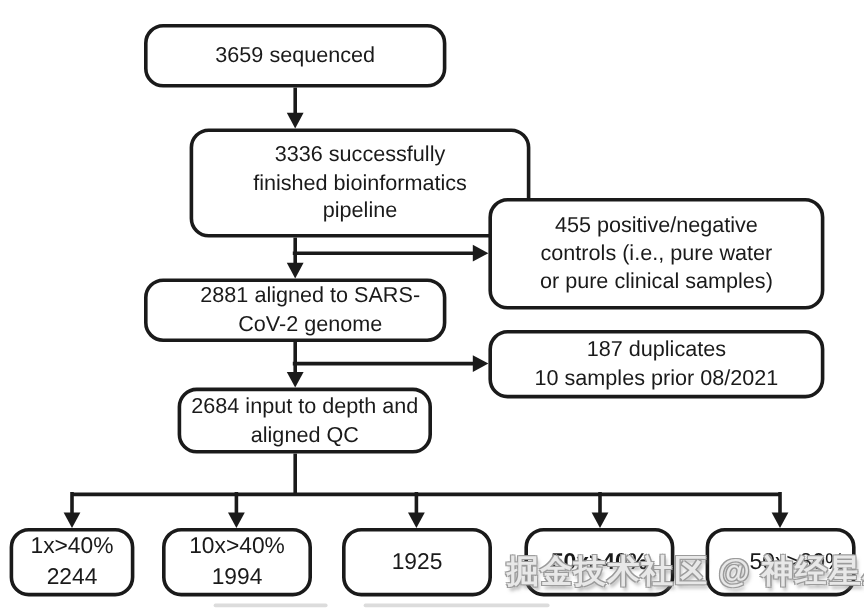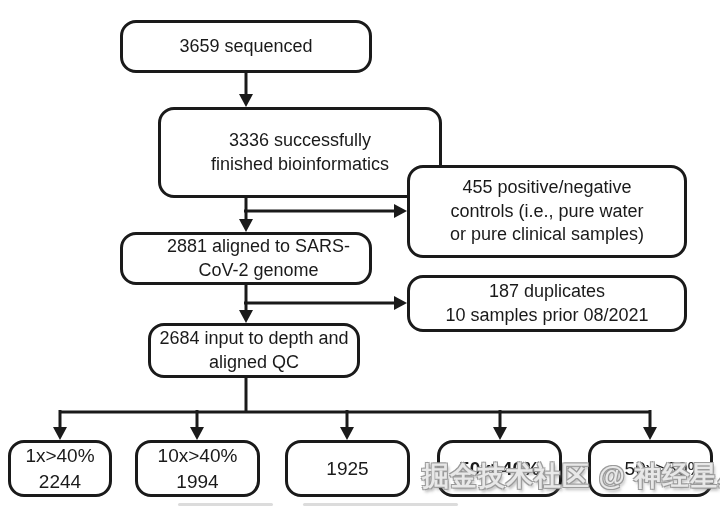--- a/index.html
+++ b/index.html
@@ -123,20 +123,21 @@
     <polygon points="643,427 657,427 650,440"></polygon>
   </svg>
 
   <div class="box" id="b-sequenced">
     <span>3659 sequenced</span>
   </div>
 
   <div class="box" id="b-pipeline">
     <span>3336 successfully</span>
     <span>finished bioinformatics</span>
+    <span>pipeline</span>
   </div>
 
   <div class="box" id="b-aligned">
     <span>2881 aligned to SARS-</span>
     <span>CoV-2 genome</span>
   </div>
 
   <div class="box" id="b-qc">
     <span>2684 input to depth and</span>
     <span>aligned QC</span>

